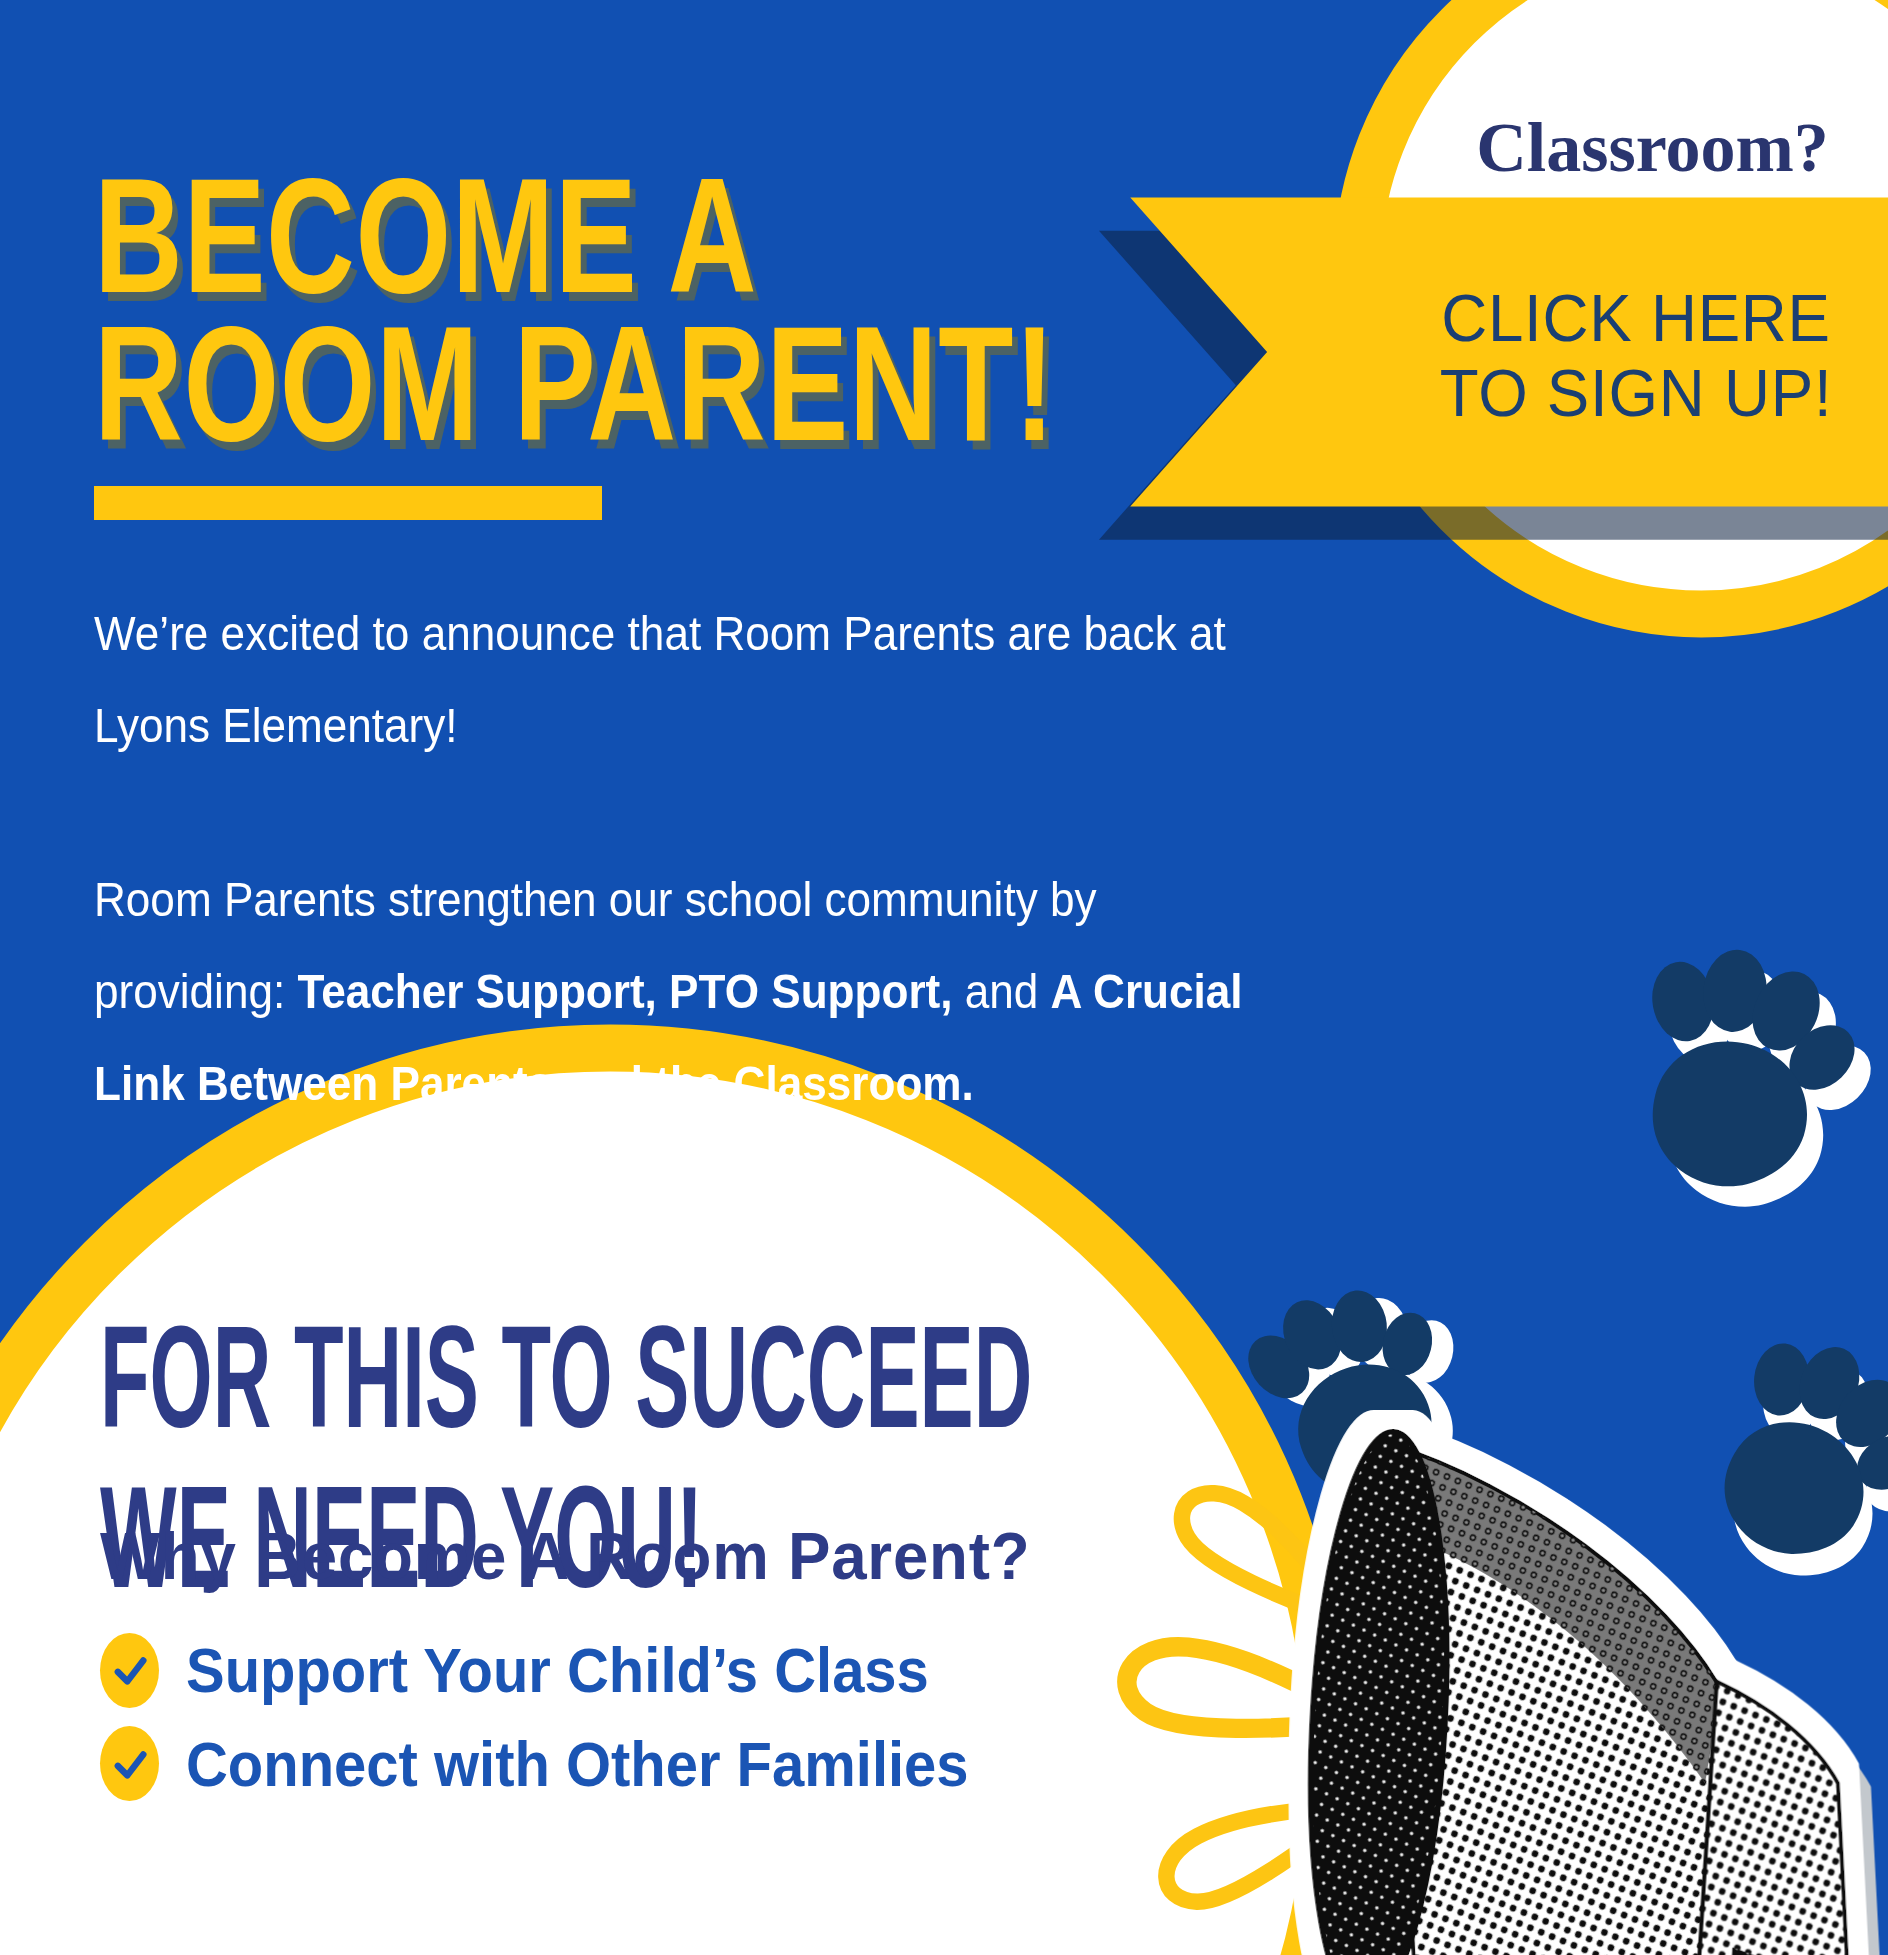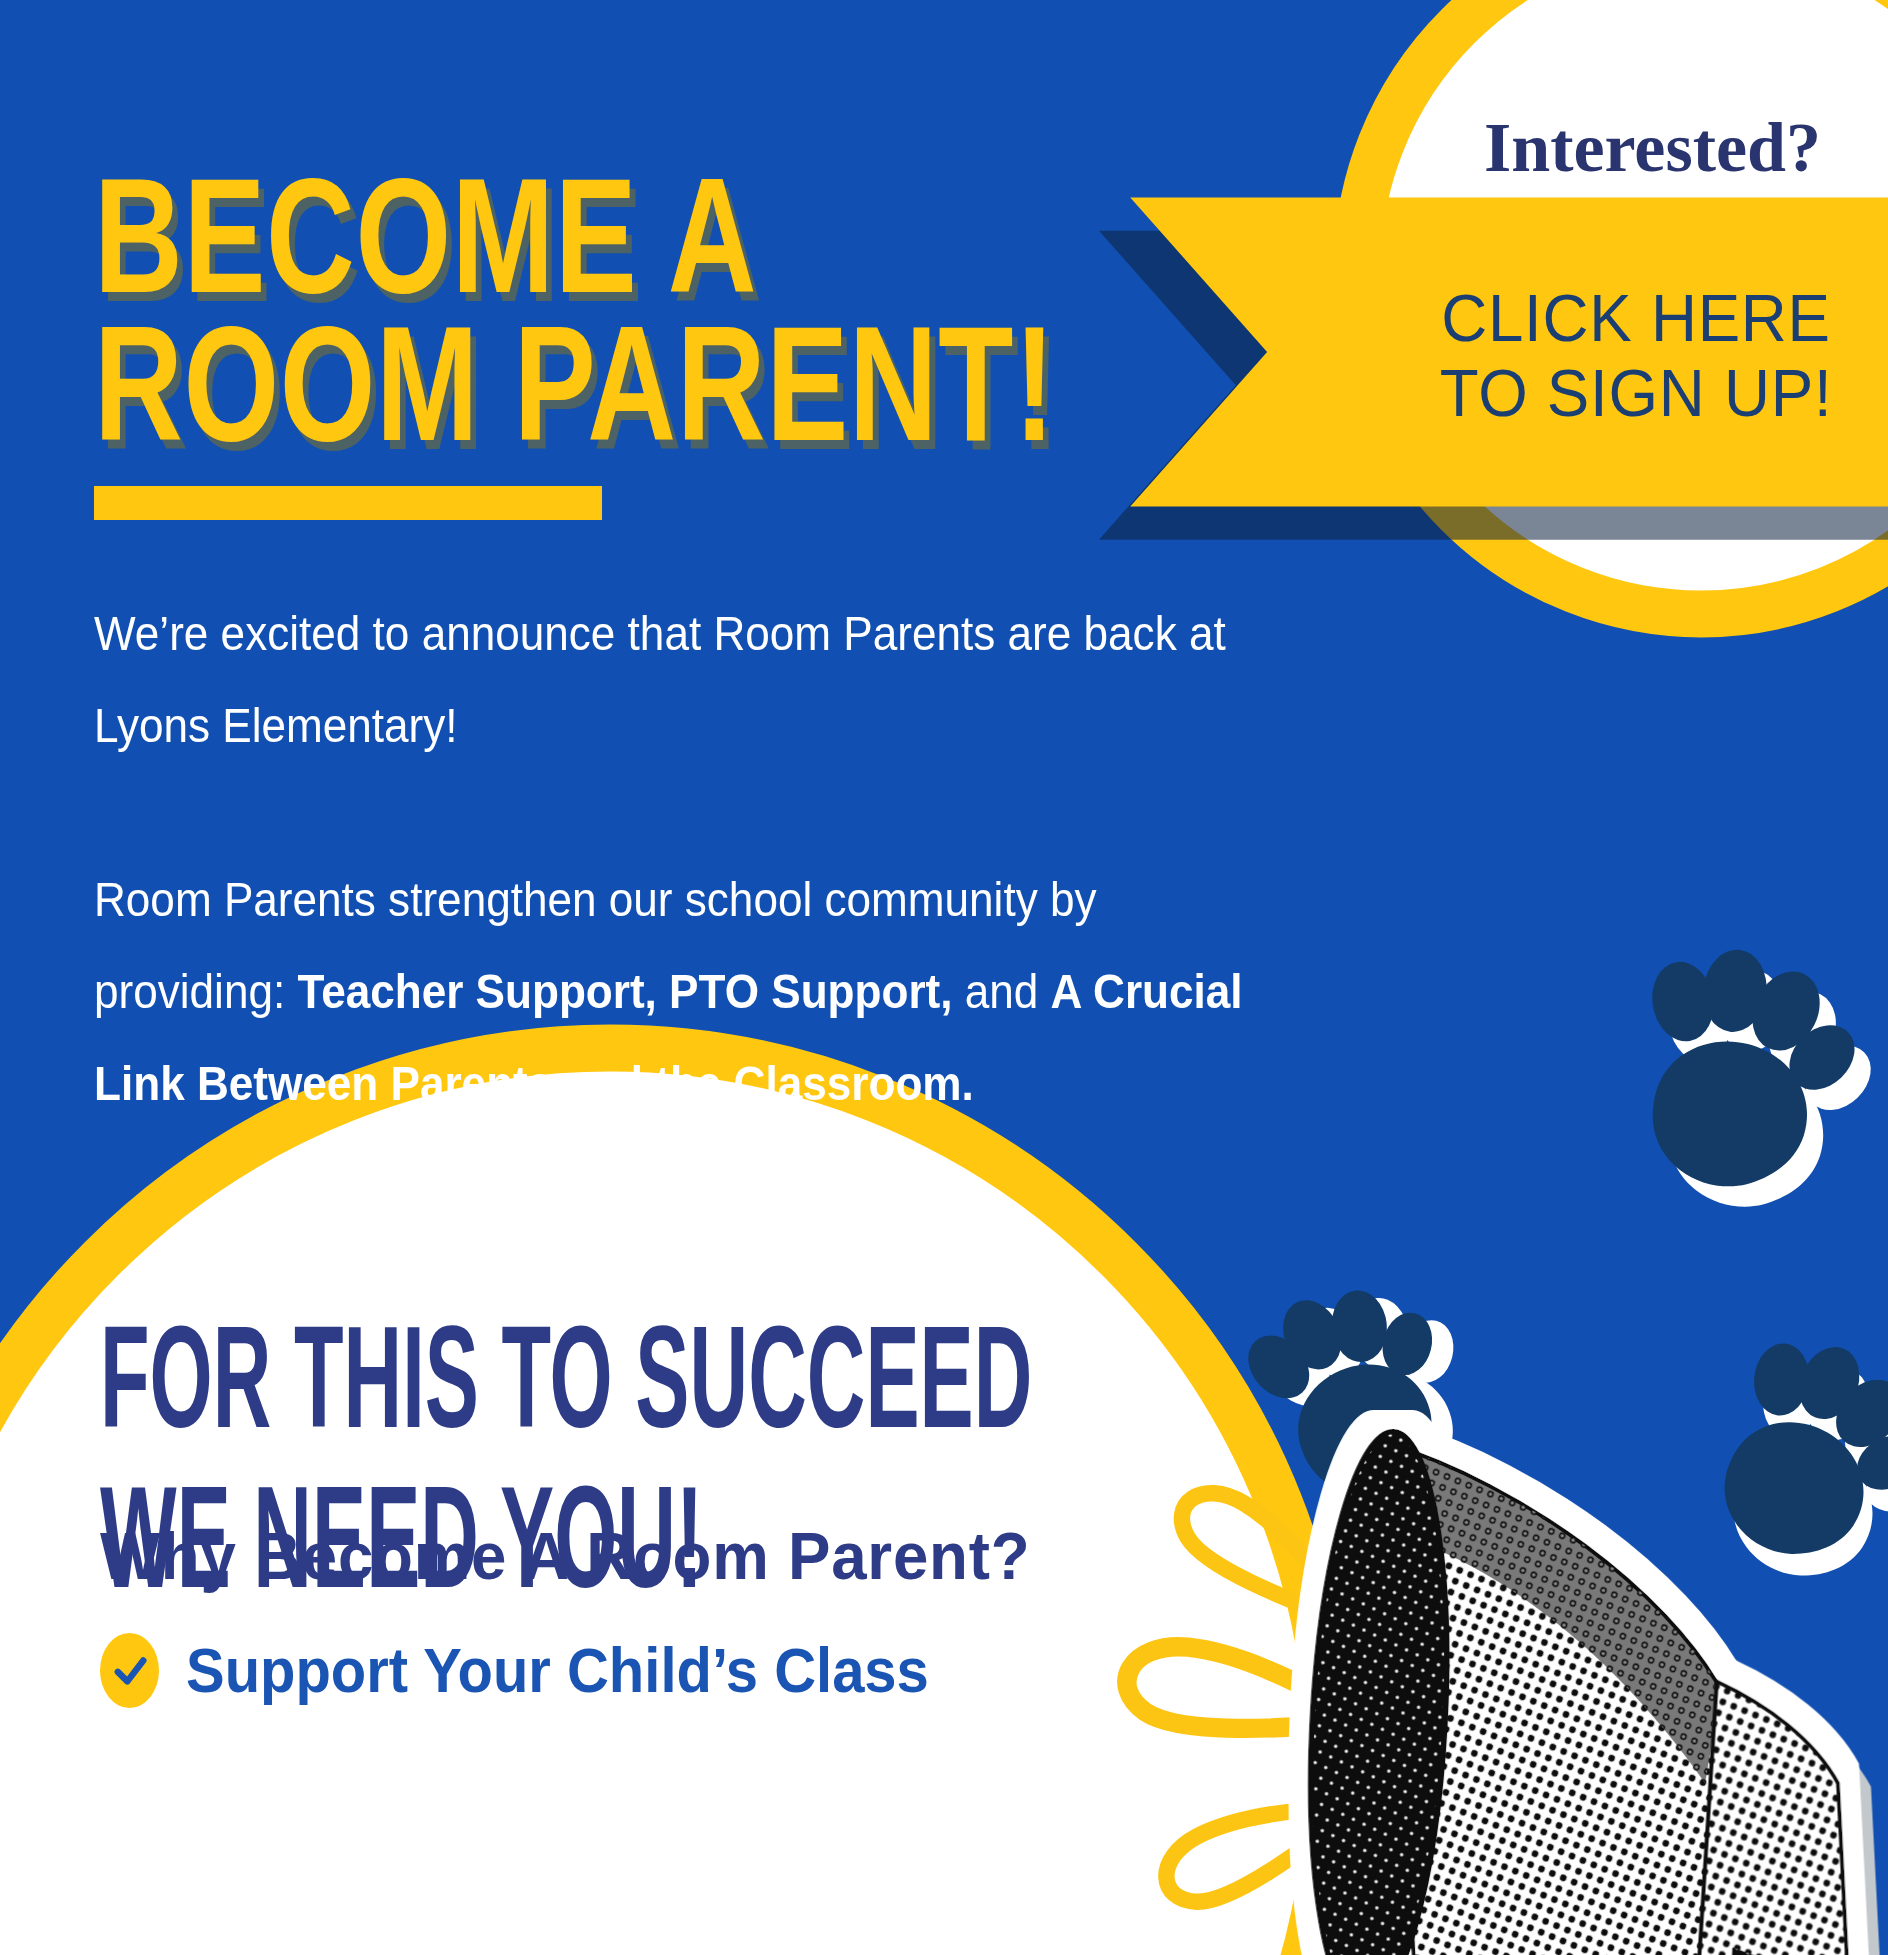--- a/index.html
+++ b/index.html
@@ -197,35 +197,43 @@
   <div class="txt main-title pre">BECOME A
 ROOM PARENT!</div>
   <div class="title-underline"></div>
 
   <div class="txt intro p1 pre">We’re excited to announce that Room Parents are back at
 Lyons Elementary!</div>
   <div class="txt intro p2 pre"><span>Room Parents strengthen our school community by
 providing: </span><b>Teacher Support, PTO Support,</b><span> and </span><b>A Crucial
 Link Between Parents and the Classroom.</b></div>
 
-  <div class="txt interested">Interested?</div>
+  <div class="txt interested">Classroom?</div>
   <div class="txt cta pre">CLICK HERE
 TO SIGN UP!</div>
 
   <div class="txt headline pre">FOR THIS TO SUCCEED
 WE NEED YOU!</div>
 
   <div class="txt sub-heading why-heading">Why Become A Room Parent?</div>
   <div class="txt checklist why-list">
     <div class="check-row">
       <span class="check-badge">
           <svg viewBox="0 0 100 100">
             <path d="M18 55 L43 80 L85 25" fill="none" stroke="#1b55b4" stroke-width="17" stroke-linecap="round" stroke-linejoin="round"></path>
           </svg>
         </span>
       <span class="check-label">Support Your Child’s Class</span>
     </div>
+    <div class="check-row">
+      <span class="check-badge">
+          <svg viewBox="0 0 100 100">
+            <path d="M18 55 L43 80 L85 25" fill="none" stroke="#1b55b4" stroke-width="17" stroke-linecap="round" stroke-linejoin="round"></path>
+          </svg>
+        </span>
+      <span class="check-label">Connect with Other Families</span>
+    </div>
   </div>
 
   <div class="txt sub-heading what-heading">What You’ll Do as a Room Parent</div>
 
 </div>
 
 
 </body></html>

